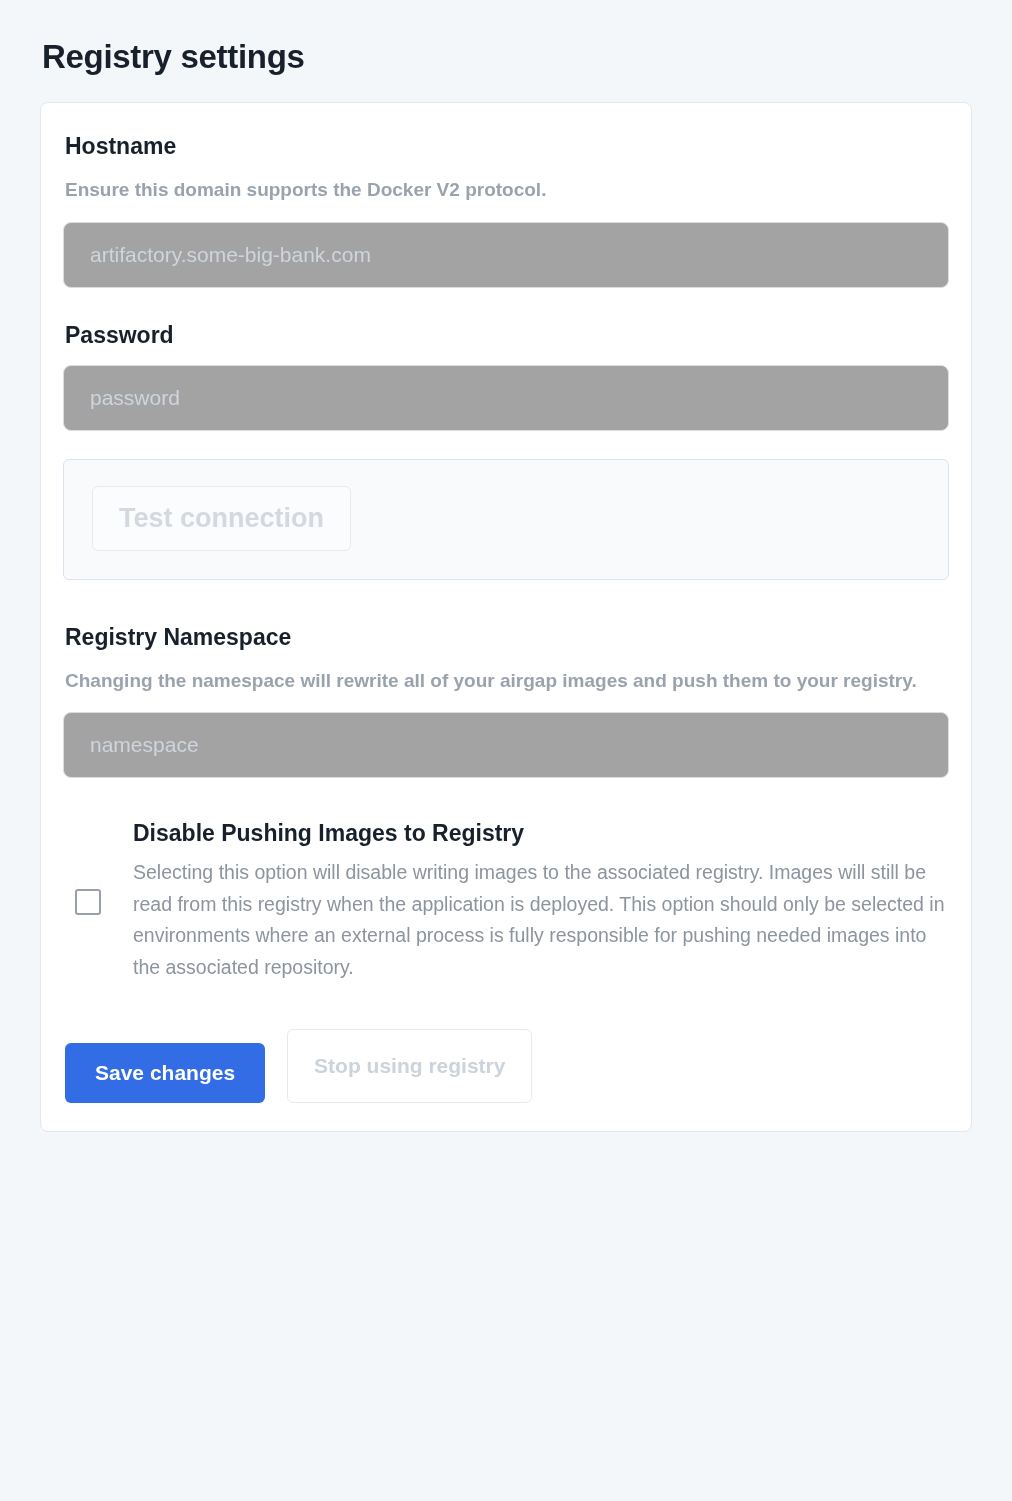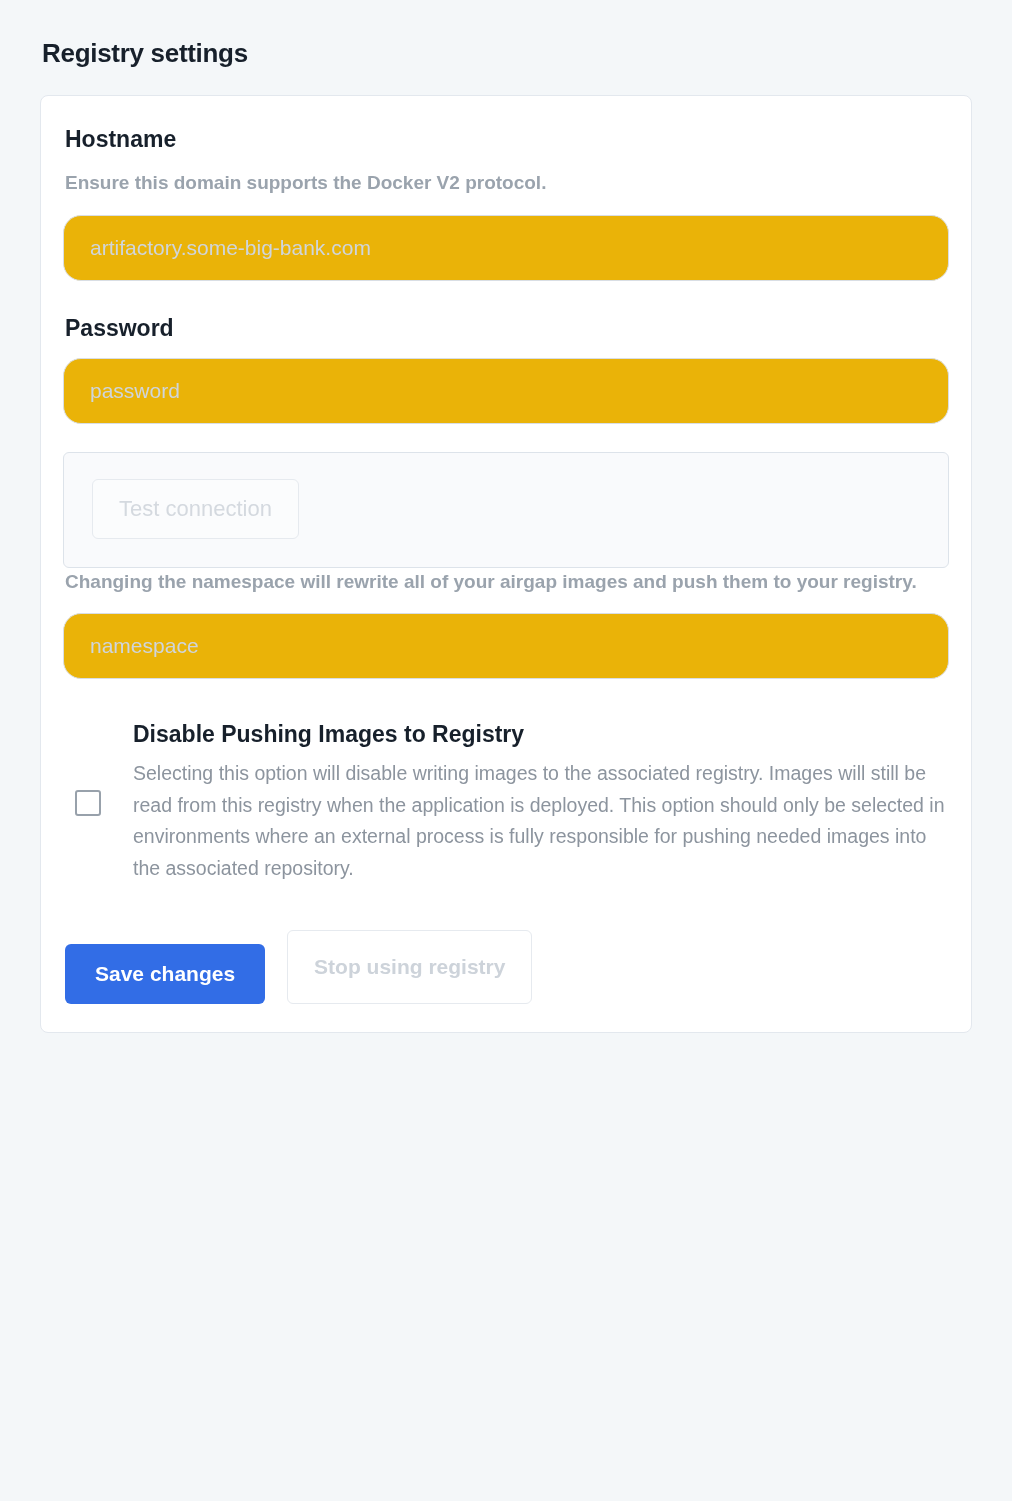--- a/index.html
+++ b/index.html
@@ -9,21 +9,21 @@
     background: #f4f7f9;
     font-family: "Liberation Sans", sans-serif;
   }
   .page {
     width: 1012px;
     min-height: 1501px;
     background: #f4f7f9;
     padding: 30px 40px 0 40px;
   }
   .page-title {
-    font-size: 26px;
+    font-size: 33px;
     font-weight: bold;
     color: #17202b;
     letter-spacing: -0.3px;
     margin: 8px 0 26px 2px;
   }
   .card {
     background: #ffffff;
     border: 1px solid #e3e8ee;
     border-radius: 8px;
     padding: 30px 22px 28px 22px;
@@ -40,26 +40,26 @@
     color: #9aa3ad;
     font-weight: bold;
     margin: 0 0 18px 2px;
     line-height: 1.45;
   }
   .field-input {
     display: block;
     width: 100%;
     height: 66px;
     border: 1px solid #d9dee4;
-    border-radius: 18px;
+    border-radius: 8px;
     padding: 9px 26px;
     font-size: 21px;
     font-family: "Liberation Sans", sans-serif;
     color: #3b4450;
-    background: #eab308;
+    background: #a3a3a3;
     outline: none;
   }
   .field-input::placeholder { color: #cfd5dc; }
   .two-col {
     display: flex;
     gap: 24px;
     margin-top: 34px;
   }
   .col { flex: 1 1 0; min-width: 0; }
   .col .section-title { margin-bottom: 16px; }
@@ -70,22 +70,22 @@
     border-radius: 6px;
     background: #f9fafc;
     padding: 26px 28px 28px 28px;
   }
   .test-btn {
     display: inline-block;
     border: 1px solid #e6eaef;
     border-radius: 6px;
     background: #fbfcfd;
     color: #d4d9df;
-    font-size: 22px;
-    font-weight: normal;
+    font-size: 27px;
+    font-weight: bold;
     font-family: "Liberation Sans", sans-serif;
     padding: 16px 26px;
     cursor: default;
   }
   .test-status {
     margin-top: 22px;
     font-size: 20px;
     color: #9aa3ad;
     font-weight: bold;
   }
@@ -166,20 +166,21 @@
       <div class="col">
         <h2 class="section-title">Password</h2>
         <input class="field-input" type="password" placeholder="password" style="">
       </div>
     </div>
 
     <div class="test-box">
       <button class="test-btn">Test connection</button>
     </div>
 
+    <h2 class="section-title spaced-top">Registry Namespace</h2>
     <p class="helper-text">Changing the namespace will rewrite all of your airgap images and push them to your registry.</p>
     <input class="field-input" type="text" placeholder="namespace" style="">
 
     <div class="checkbox-row">
       <div class="checkbox"></div>
       <div class="checkbox-body">
         <div class="checkbox-title">Disable Pushing Images to Registry</div>
         <p class="checkbox-desc">Selecting this option will disable writing images to the associated registry. Images will still be read from this registry when the application is deployed. This option should only be selected in environments where an external process is fully responsible for pushing needed images into the associated repository.</p>
       </div>
     </div>

